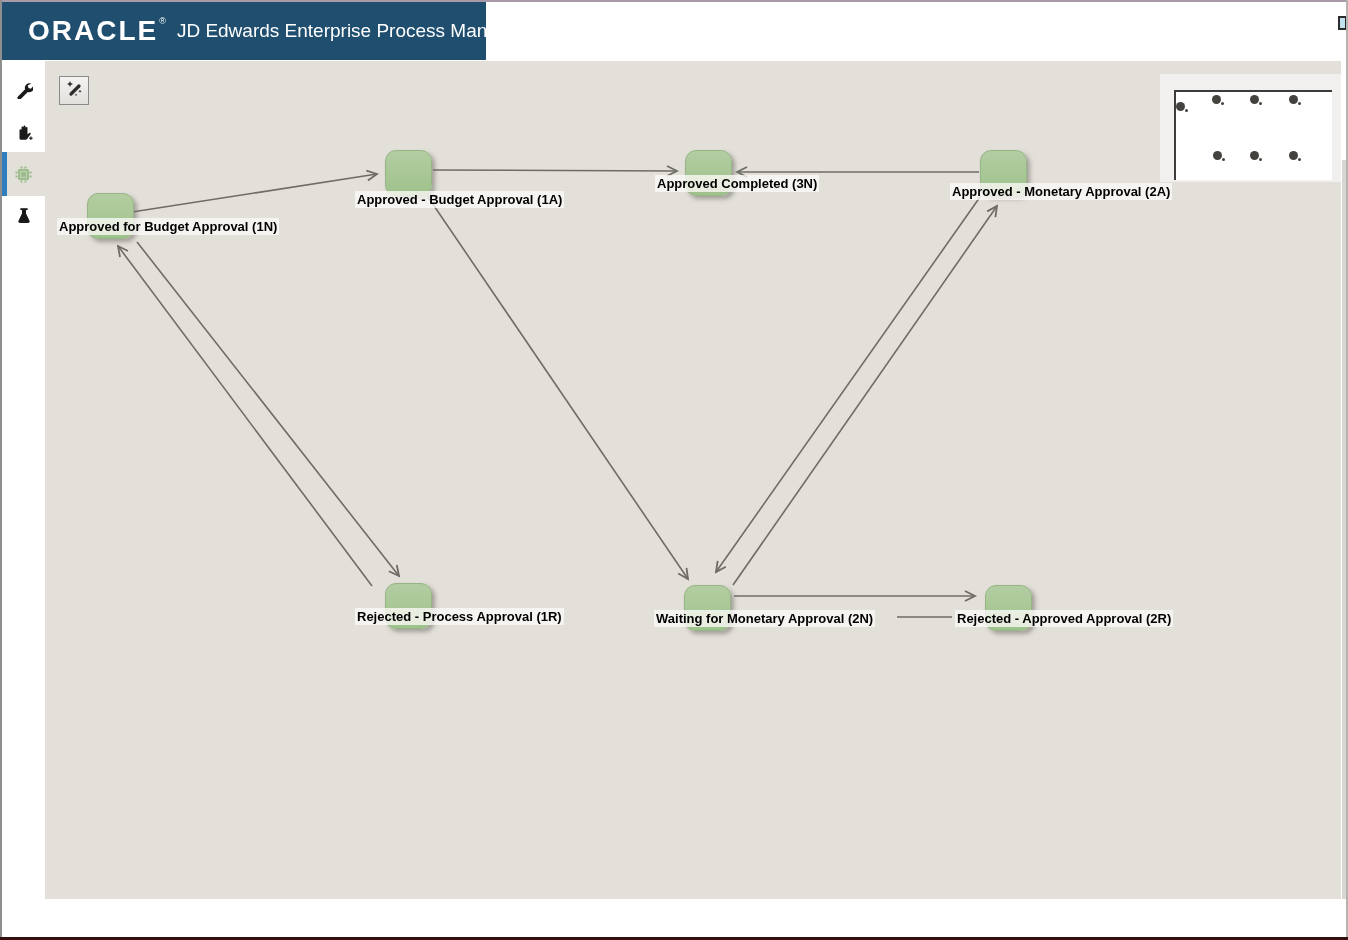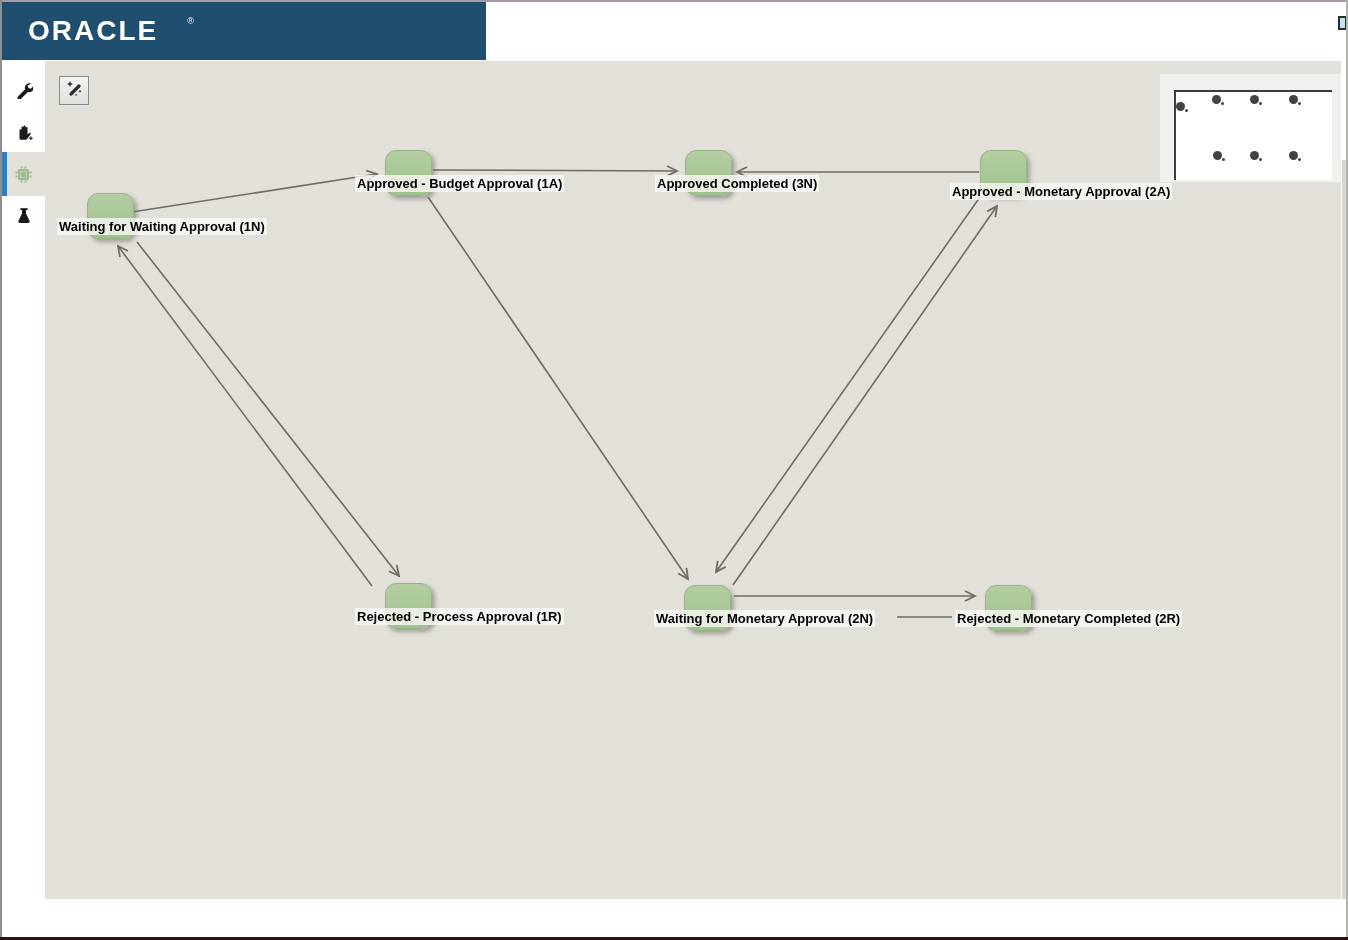--- a/index.html
+++ b/index.html
@@ -28,21 +28,20 @@
   .border-right{position:absolute;right:0;top:0;width:2px;height:940px;background:#b5b3ae;z-index:30;}
   .border-bottom{position:absolute;left:0;bottom:0;width:1348px;height:3px;background:#330f0f;z-index:30;}
 
   
   .header{
     position:absolute;left:2px;top:2px;width:484px;height:58px;
     background:var(--header-bg);
     display:flex;align-items:center;
     padding-left:26px;
     z-index:5;
-    gap:28px;
   }
   .brand{
     color:#fff;font-weight:bold;font-size:28px;letter-spacing:2px;
     font-family:"Liberation Sans", sans-serif;
   }
   .brand-reg{color:#fff;font-size:9px;vertical-align:top;position:relative;top:-10px;left:1px;}
   .header-title{color:#fff;font-size:19px;margin-left:12px;white-space:nowrap;}
 
   
   .corner-art{
@@ -117,20 +116,21 @@
   .mdot-sat{position:absolute;width:3px;height:3px;border-radius:50%;background:#44423f;}
 </style>
 </head>
 <body>
 
 <div class="window">
 
   <div class="header">
     <span class="brand">ORACLE</span>
       <span class="brand-reg">®</span>
+    <span class="header-title">JD Edwards Enterprise Process Manager</span>
   </div>
 
   <div class="corner-art"></div>
 
   <div class="sidebar" id="sidebar">
       <div class="side-item" style="top: 7px;">
         <span>
           <svg width="18" height="18" viewBox="0 0 18 18">
             <path d="M16.2 2.6a4.6 4.6 0 0 0-6.1 5.7L3 15.4a1.9 1.9 0 0 0 2.7 2.7l7.1-7.1a4.6 4.6 0 0 0 5.8-6.1l-2.8 2.8-2.3-0.8-0.8-2.3z" fill="#1c1a18"></path>
           </svg>
@@ -197,33 +197,33 @@
       <line x1="372" y1="586" x2="118" y2="246" stroke="#6f6b66" stroke-width="1.6" marker-end="url(#arrowhead)"></line>
       <line x1="428" y1="197" x2="688" y2="579" stroke="#6f6b66" stroke-width="1.6" marker-end="url(#arrowhead)"></line>
       <line x1="980" y1="197" x2="716" y2="572" stroke="#6f6b66" stroke-width="1.6" marker-end="url(#arrowhead)"></line>
       <line x1="733" y1="585" x2="997" y2="206" stroke="#6f6b66" stroke-width="1.6" marker-end="url(#arrowhead)"></line>
       <line x1="734" y1="596" x2="975" y2="596" stroke="#6f6b66" stroke-width="1.6" marker-end="url(#arrowhead)"></line>
       <line x1="897" y1="617" x2="952" y2="617" stroke="#6f6b66" stroke-width="1.6"></line>
     </svg>
 
   <div id="nodesLayer">
       <div class="node" style="left: 87px; top: 193px;"></div>
-      <div class="node-label" style="left: 57px; top: 218px;">Waiting for Waiting Approval (1N)</div>
+      <div class="node-label" style="left: 57px; top: 218px;">Approved for Budget Approval (1N)</div>
       <div class="node" style="left: 385px; top: 150px;"></div>
-      <div class="node-label" style="left: 355px; top: 175px;">Approved - Budget Approval (1A)</div>
+      <div class="node-label" style="left: 355px; top: 191px;">Approved - Budget Approval (1A)</div>
       <div class="node" style="left: 685px; top: 150px;"></div>
       <div class="node-label" style="left: 655px; top: 175px;">Approved Completed (3N)</div>
       <div class="node" style="left: 980px; top: 150px;"></div>
       <div class="node-label" style="left: 950px; top: 175px; margin-top: 8px;">Approved - Monetary Approval (2A)</div>
       <div class="node" style="left: 385px; top: 583px;"></div>
       <div class="node-label" style="left: 355px; top: 608px;">Rejected - Process Approval (1R)</div>
       <div class="node" style="left: 684px; top: 585px;"></div>
       <div class="node-label" style="left: 654px; top: 610px;">Waiting for Monetary Approval (2N)</div>
       <div class="node" style="left: 985px; top: 585px;"></div>
-      <div class="node-label" style="left: 955px; top: 610px;">Rejected - Monetary Completed (2R)</div>
+      <div class="node-label" style="left: 955px; top: 610px;">Rejected - Approved Approval (2R)</div>
     </div>
 
   <div class="minimap">
     <div class="minimap-box" id="minimapBox">
         <span class="mdot" style="left: 0px; top: 10px;"></span>
         <span class="mdot-sat" style="left: 9px; top: 17px;"></span>
         <span class="mdot" style="left: 36px; top: 3px;"></span>
         <span class="mdot-sat" style="left: 45px; top: 10px;"></span>
         <span class="mdot" style="left: 74px; top: 3px;"></span>
         <span class="mdot-sat" style="left: 83px; top: 10px;"></span>

